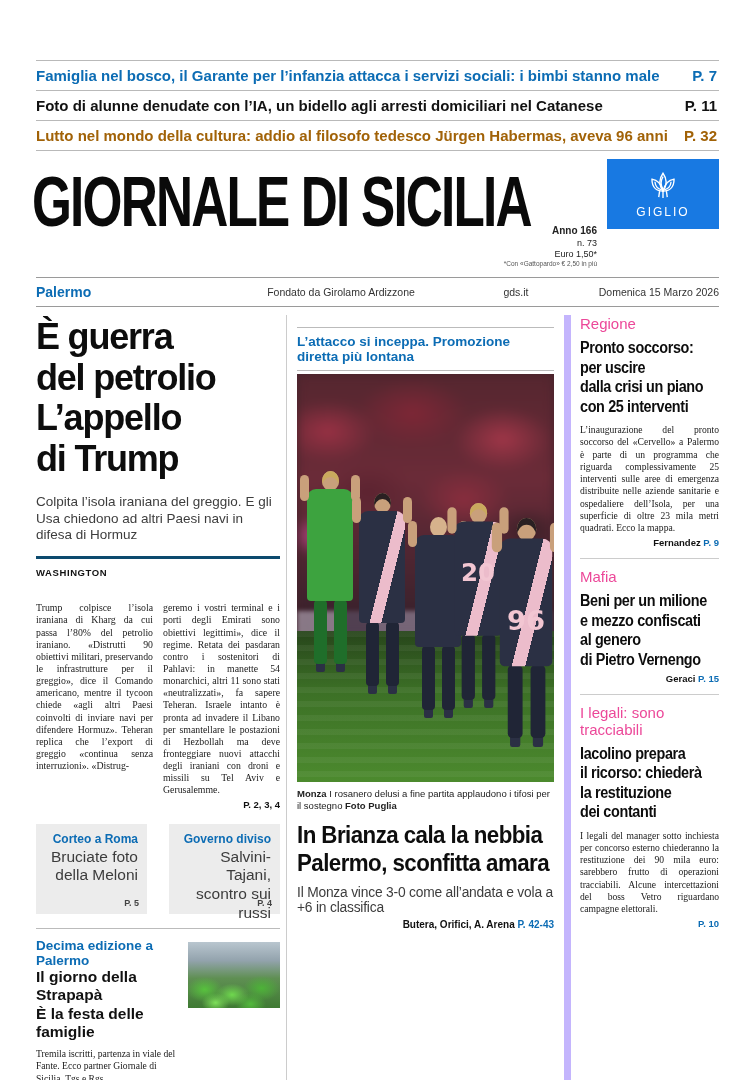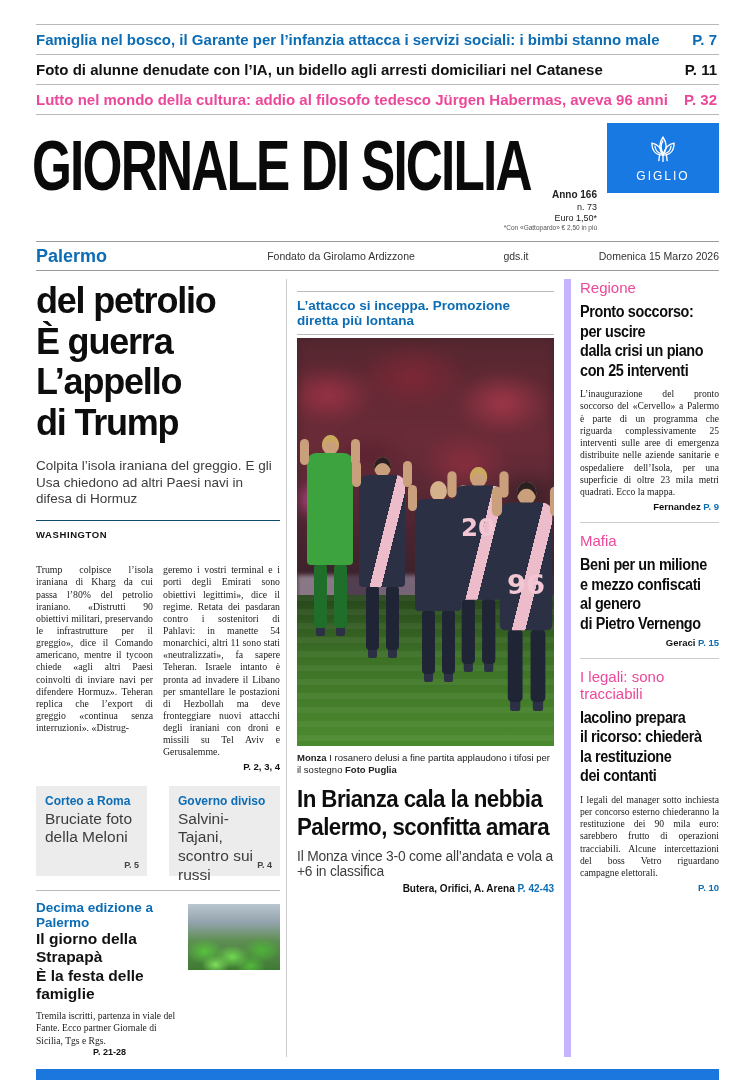--- a/index.html
+++ b/index.html
@@ -1,65 +1,65 @@
 <!DOCTYPE html>
 <html><head>
 <meta charset="utf-8">
 <style>
   * { margin:0; padding:0; box-sizing:border-box; }
   html,body { width:755px; height:1080px; background:#fff; overflow:hidden;
     font-family:"Liberation Sans", sans-serif; color:#111; }
   .page { position:relative; width:755px; height:1080px; padding:0 36px; }
 
   
-  .top-strip { margin-top:24px; }
+  .top-strip { margin-top:60px; }
   .strip-row { display:flex; justify-content:space-between; align-items:center;
     border-top:1px solid #b9b9b9; padding:6px 2px 6px 0; font-size:15px; font-weight:bold; }
   .strip-row:last-child { border-bottom:1px solid #b9b9b9; }
   .strip-blue { color:#0c6cb4; }
   .strip-black { color:#121212; }
-  .strip-gray, .strip-gray .strip-page { color:#ec4899; }
+  .strip-gray, .strip-gray .strip-page { color:#a16207; }
   .strip-page { white-space:nowrap; margin-left:14px; }
 
   
   .masthead { position:relative; height:112px; margin-top:8px; }
   .masthead-title { position:absolute; left:-4px; top:2px; font-size:57px; font-weight:bold;
     letter-spacing:-2px; white-space:nowrap; transform:scale(0.90,1.22); transform-origin:left top; color:#0a0a0a; }
   .edition-info { position:absolute; right:122px; top:66px; text-align:right; font-size:9px; color:#222; line-height:1.25; }
   .edition-info .b { font-weight:bold; font-size:10px; }
   .edition-info .tiny { font-size:6.5px; color:#555; }
   .logo-box { position:absolute; right:0; top:0; width:112px; height:70px; background:#1879e2;
     display:flex; flex-direction:column; align-items:center; justify-content:center; gap:2px; }
   .logo-box .glabel { color:#fff; font-size:12px; letter-spacing:2px; }
 
   
   .subheader { display:flex; align-items:center; border-top:1px solid #9a9a9a; border-bottom:1px solid #9a9a9a;
     height:30px; margin-top:6px; font-size:10.5px; color:#333; }
-  .subheader .city { color:#0c6cb4; font-weight:bold; font-size:18px; width:190px; }
+  .subheader .city { color:#0c6cb4; font-weight:bold; font-size:14px; width:190px; }
   .subheader .founder { width:230px; text-align:center; }
   .subheader .site { width:120px; text-align:center; }
   .subheader .date { flex:1; text-align:right; }
 
   
   .cols { display:flex; margin-top:8px; }
   .col-left { width:251px; padding-right:6px; border-right:1px solid #ccc; }
   .col-mid { width:284px; padding:12px 10px; border-right:7px solid #c4b5fd; }
   .col-right { width:148px; padding-left:9px; }
 
   
   .lead-headline { font-size:36px; font-weight:bold; letter-spacing:-1.2px; line-height:1.13; color:#0d0d0d; margin-top:2px; }
   .lead-standfirst { margin-top:14px; font-size:13.5px; line-height:1.25; color:#3d3d3d; }
-  .dateline-rule { border-top:1px solid #0c4a6e; margin-top:12px; padding-top:8px; }
+  .dateline-rule { border-top:3px solid #0c4a6e; margin-top:12px; padding-top:8px; }
   .dateline { font-size:9.5px; font-weight:bold; letter-spacing:.6px; }
   .lead-body { display:flex; gap:10px; margin-top:24px; }
   .lead-body > div { width:50%; font-family:"Liberation Serif", serif; font-size:9.8px;
     line-height:1.24; text-align:justify; color:#1a1a1a; }
   .lead-pages { text-align:right; font-size:9.5px; font-weight:bold; margin-top:2px; }
 
-  .boxes { display:flex; gap:22px; margin-top:14px; }
+  .boxes { display:flex; gap:22px; margin-top:14px;text-align:right; }
   .gbox { position:relative; width:calc(50% - 5px); height:90px; background:#ececec; padding:8px 9px; }
   .gbox .bk { color:#0c6cb4; font-weight:bold; font-size:12px; }
   .gbox .bl { font-size:15.5px; color:#3c3c3c; line-height:1.22; margin-top:2px; }
   .gbox .bp { position:absolute; right:8px; bottom:6px; font-size:9px; font-weight:bold; color:#444; }
 
   .strapapa { border-top:1px solid #bbb; margin-top:14px; padding-top:9px; display:flex; gap:5px; }
   .strapapa .txt { flex:1; }
   .strapapa .kick { color:#0c6cb4; font-weight:bold; font-size:13.5px; }
   .strapapa .hl { font-size:15.5px; font-weight:bold; line-height:1.2; color:#111; }
   .strapapa .bd { font-family:"Liberation Serif", serif; font-size:9.6px; line-height:1.3; margin-top:6px; color:#1a1a1a; }
@@ -95,21 +95,21 @@
       linear-gradient(180deg, #27451b 0%, #3c7026 40%, #4c8a2e 100%); }
   .pl { position:absolute; }
   .pl .head { width:17px; height:20px; border-radius:50%; background:#c9a07b; margin:0 auto; }
   .pl .head.bald { background:#d6b28c; }
   .pl .head.hair { box-shadow:inset 0 6px 0 #2a2022; }
   .pl .head.blond { box-shadow:inset 0 6px 0 #caa95e; }
   .pl .torso { width:46px; height:112px; border-radius:9px 9px 4px 4px; margin-top:-2px; position:relative;
     background:linear-gradient(104deg, #2b3044 52%, #ecbccb 52% 68%, #2b3044 68%); }
   .pl .torso.plain { background:#2b3044; }
   .pl .torso.green { background:#3da33f; }
-  .pl .num { position:absolute; top:28px; left:0; right:0; text-align:center;
+  .pl .num { position:absolute; top:36px; left:0; right:0; text-align:center;
     color:#f2c6d2; font-weight:bold; font-size:24px; font-family:"DejaVu Sans", sans-serif; }
   .pl .arms { position:absolute; top:-14px; left:-7px; right:-7px; display:flex; justify-content:space-between; }
   .pl .arms i { width:9px; height:26px; border-radius:5px; background:#c9a07b; display:block; }
   .pl .legs { display:flex; gap:7px; justify-content:center; margin-top:-1px; }
   .pl .legs i { width:13px; height:64px; background:#202536; border-radius:4px; display:block;
     box-shadow:0 10px 0 -2px #2b3044; }
   .pl .legs.gk i { background:#1f6e2a; }
   .photo-caption { font-size:9.5px; color:#222; margin-top:6px; line-height:1.3; }
   .photo-caption .b { font-weight:bold; }
   .match-headline { margin-top:8px; font-size:24px; font-weight:bold; letter-spacing:-0.6px;
@@ -183,22 +183,22 @@
     <span class="city">Palermo</span>
     <span class="founder">Fondato da Girolamo Ardizzone</span>
     <span class="site">gds.it</span>
     <span class="date">Domenica 15 Marzo 2026</span>
   </div>
 
   <div class="cols">
 
     <div class="col-left">
       <div class="lead-headline">
+        <div>È guerra</div>
         <div>del petrolio</div>
-        <div>È guerra</div>
         <div>L’appello</div>
         <div>di Trump</div>
       </div>
       <div class="lead-standfirst">Colpita l’isola iraniana del greggio. E gli Usa chiedono ad altri Paesi navi in difesa di Hormuz</div>
       <div class="dateline-rule">
         <div class="dateline">WASHINGTON</div>
         <div class="lead-body">
           <div>Trump colpisce l’isola iraniana di Kharg da cui passa l’80% del petrolio iraniano. «Distrutti 90 obiettivi militari, preservando le infrastrutture per il greggio», dice il Comando americano, mentre il tycoon chiede «agli altri Paesi coinvolti di inviare navi per difendere Hormuz». Teheran replica che l’export di greggio «continua senza interruzioni». «Distrug-</div>
           <div>geremo i vostri terminal e i porti degli Emirati sono obiettivi legittimi», dice il regime. Retata dei pasdaran contro i sostenitori di Pahlavi: in manette 54 monarchici, altri 11 sono stati «neutralizzati», fa sapere Teheran. Israele intanto è pronta ad invadere il Libano per smantellare le postazioni di Hezbollah ma deve fronteggiare nuovi attacchi degli iraniani con droni e missili su Tel Aviv e Gerusalemme.</div>
         </div>

